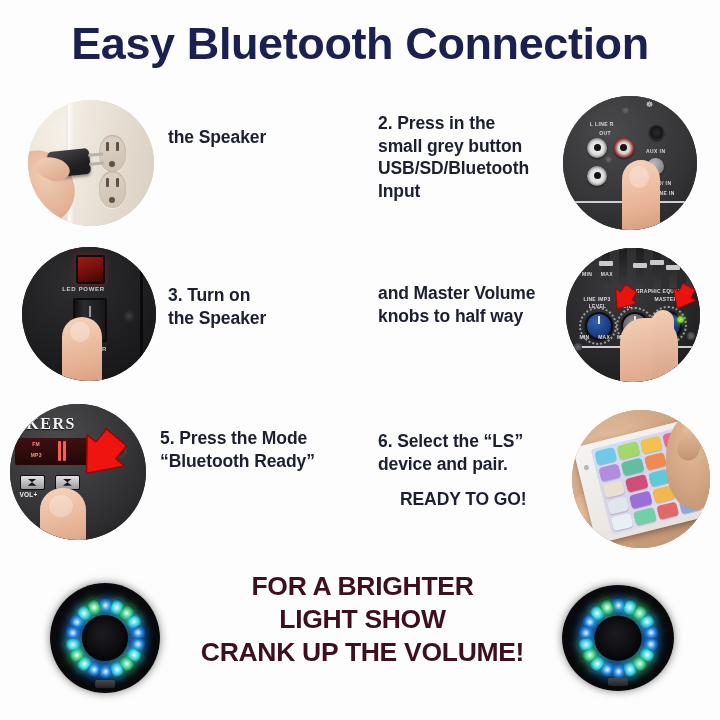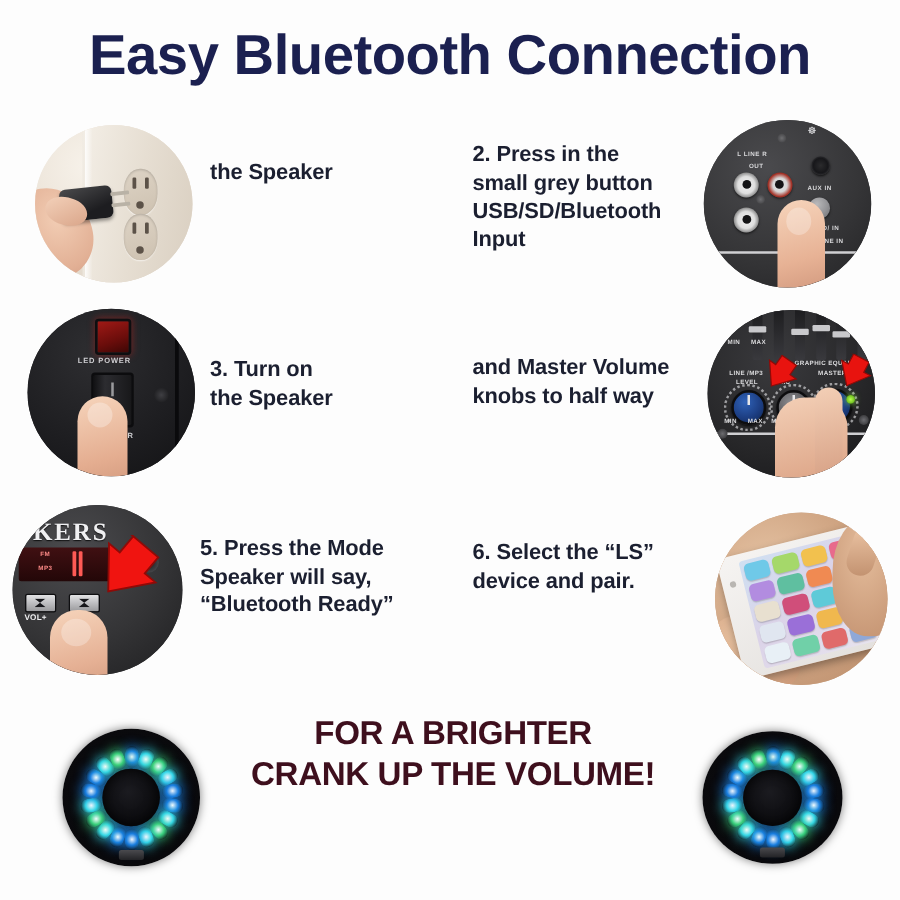--- a/index.html
+++ b/index.html
@@ -250,21 +250,21 @@
   .arrow svg{display:block;}
 
   
   .ph5{background:#2a2a2c;}
   .ph5 .panel{
     position:absolute;inset:0;
     background:radial-gradient(circle at 36% 28%, #4b4b4e 0%, #343436 55%, #1e1e20 100%);
   }
   .ph5 .brand{
     position:absolute;left:12%;top:8%;
-    color:#f0f0f2;font-size:20px;font-weight:bold;letter-spacing:1.5px;
+    color:#f0f0f2;font-size:16px;font-weight:bold;letter-spacing:1.5px;
     text-shadow:0 1px 1px rgba(0,0,0,.8);
     font-family:"Liberation Serif", serif;
   }
   .ph5 .disp{
     position:absolute;left:4%;top:25%;width:56%;height:20%;
     background:linear-gradient(180deg,#401012,#230708);
     border-radius:2px;
   }
   .ph5 .disp span{
     position:absolute;color:#ff8b88;font-size:5px;font-weight:bold;letter-spacing:.3px;
@@ -556,30 +556,30 @@
         <div class="jack"></div>
         <div class="finger"></div>
         <div class="arrow" style="left:46%;top:18%;">
           <svg width="56" height="56" viewBox="0 0 30 30">
             <path d="M4 2 L22 2 L22 11 L28 11 L15 27 L2 11 L8 11 L8 2 Z" transform="rotate(40 15 15)" fill="#f01410" stroke="#8f0a07" stroke-width="0.8"></path>
           </svg>
         </div>
       </div>
       <div class="caption" style="left:160px;top:335px;">
         <span class="ln">5. Press the Mode</span>
-        <span class="ln">Speaker will say,</span>
         <span class="ln">“Bluetooth Ready”</span>
       </div>
     </div>
 
     <div class="step">
       <div class="caption" style="left:378px;top:338px;">
         <span class="ln">6. Select the “LS”</span>
         <span class="ln">device and pair.</span>
         <span class="gap"></span>
+        <span class="ln" style="padding-left:22px;">READY TO GO!</span>
       </div>
       <div class="photo ph6" style="left:572px;top:318px;width:138px;height:138px;">
         <div class="bg"></div>
         <div class="hand-l"></div>
         <div class="phone">
           <div class="cam"></div>
           <div class="screen">
             <div class="ic" style="background:#6fc9e8"></div>
             <div class="ic" style="background:#a5d86a"></div>
             <div class="ic" style="background:#f2c14e"></div>
@@ -632,20 +632,21 @@
           <div class="seg" style="background: radial-gradient(circle, rgb(255, 255, 255) 0%, rgb(26, 127, 224) 45%, rgba(10, 20, 50, 0) 92%); transform: translate(-28.58px, -16.5px) rotate(300deg); box-shadow: rgb(26, 127, 224) 0px 0px 9px;"></div>
           <div class="seg" style="background: radial-gradient(circle, rgb(255, 255, 255) 0%, rgb(53, 216, 232) 45%, rgba(10, 20, 50, 0) 92%); transform: translate(-21.21px, -25.28px) rotate(320deg); box-shadow: rgb(53, 216, 232) 0px 0px 9px;"></div>
           <div class="seg" style="background: radial-gradient(circle, rgb(255, 255, 255) 0%, rgb(58, 208, 122) 45%, rgba(10, 20, 50, 0) 92%); transform: translate(-11.29px, -31.01px) rotate(340deg); box-shadow: rgb(58, 208, 122) 0px 0px 9px;"></div>
           <div class="core"></div>
         <div class="plate"></div>
       </div>
     </div>
 
     <div class="bannertext">
       <span class="ln">FOR A BRIGHTER</span>
+      <span class="ln">LIGHT SHOW</span>
       <span class="ln">CRANK UP THE VOLUME!</span>
     </div>
 
     <div class="ledspk" style="left:562px;top:20px;width:112px;height:106px;">
       <div class="body">
         <div class="glow"></div>
         <div class="seg" style="background: radial-gradient(circle, rgb(255, 255, 255) 0%, rgb(26, 127, 224) 45%, rgba(10, 20, 50, 0) 92%); transform: translate(0px, -33px) rotate(0deg); box-shadow: rgb(26, 127, 224) 0px 0px 9px;"></div>
           <div class="seg" style="background: radial-gradient(circle, rgb(255, 255, 255) 0%, rgb(53, 216, 232) 45%, rgba(10, 20, 50, 0) 92%); transform: translate(11.29px, -31.01px) rotate(20deg); box-shadow: rgb(53, 216, 232) 0px 0px 9px;"></div>
           <div class="seg" style="background: radial-gradient(circle, rgb(255, 255, 255) 0%, rgb(58, 208, 122) 45%, rgba(10, 20, 50, 0) 92%); transform: translate(21.21px, -25.28px) rotate(40deg); box-shadow: rgb(58, 208, 122) 0px 0px 9px;"></div>
           <div class="seg" style="background: radial-gradient(circle, rgb(255, 255, 255) 0%, rgb(53, 216, 232) 45%, rgba(10, 20, 50, 0) 92%); transform: translate(28.58px, -16.5px) rotate(60deg); box-shadow: rgb(53, 216, 232) 0px 0px 9px;"></div>

